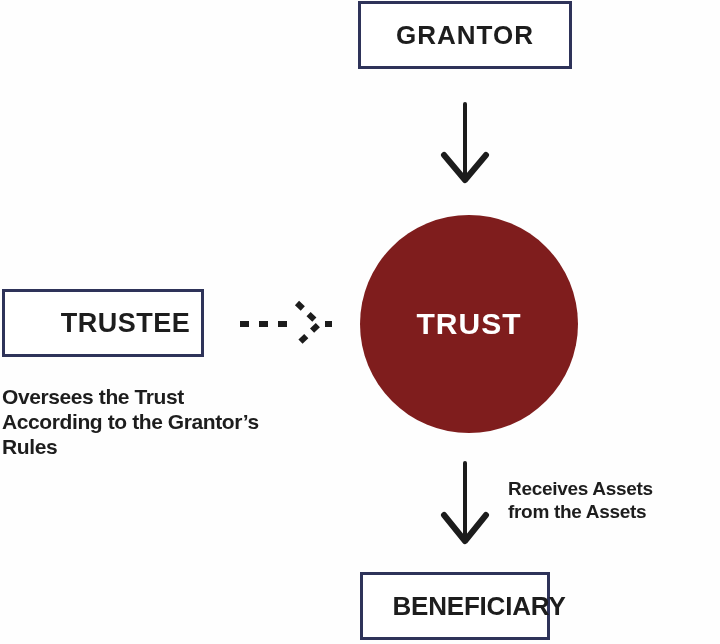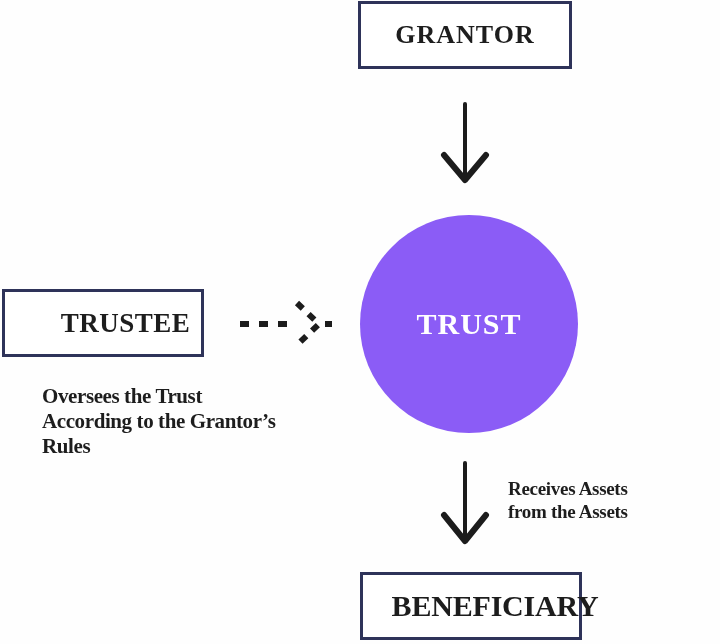--- a/index.html
+++ b/index.html
@@ -5,21 +5,21 @@
   html, body {
     margin: 0;
     padding: 0;
     background: #ffffff;
   }
   .canvas {
     position: relative;
     width: 720px;
     height: 644px;
     background: #fefefe;
-    font-family: Liberation Serif, serif;
+    font-family: Liberation Sans, sans-serif;
     color: #1d1d1d;
     overflow: hidden;
   }
   .overlay {
     position: absolute;
     left: 0;
     top: 0;
     width: 720px;
     height: 644px;
     pointer-events: none;
@@ -49,34 +49,34 @@
     top: 289px;
     width: 202px;
     height: 68px;
     font-size: 27px;
     letter-spacing: 0.5px;
     padding-left: 45px;
   }
   .beneficiary-box {
     left: 360px;
     top: 572px;
-    width: 222px;
+    width: 190px;
     height: 68px;
-    font-size: 30px;
+    font-size: 26px;
     letter-spacing: -0.2px;
     padding-left: 48px;
   }
   .trust-circle {
     position: absolute;
     left: 360px;
     top: 215px;
     width: 218px;
     height: 218px;
     border-radius: 50%;
-    background: #8b5cf6;
+    background: #7f1d1d;
     display: flex;
     align-items: center;
     justify-content: center;
     color: #ffffff;
     font-weight: 700;
     font-size: 30px;
     letter-spacing: 1px;
   }
   .edge-label {
     position: absolute;
@@ -98,21 +98,20 @@
   .trustee-note {
     position: absolute;
     left: 2px;
     top: 384px;
     font-weight: 700;
     font-size: 21px;
     line-height: 25px;
     letter-spacing: -0.4px;
     color: #1d1d1d;
     white-space: nowrap;
-    margin-left: 40px;
   }
 </style>
 </head>
 <body>
 
 <div class="canvas">
 
   <svg class="overlay" viewBox="0 0 720 644" xmlns="http://www.w3.org/2000/svg">
 
     <g stroke="#1c1c1c" fill="none" stroke-linecap="round" stroke-linejoin="round">

